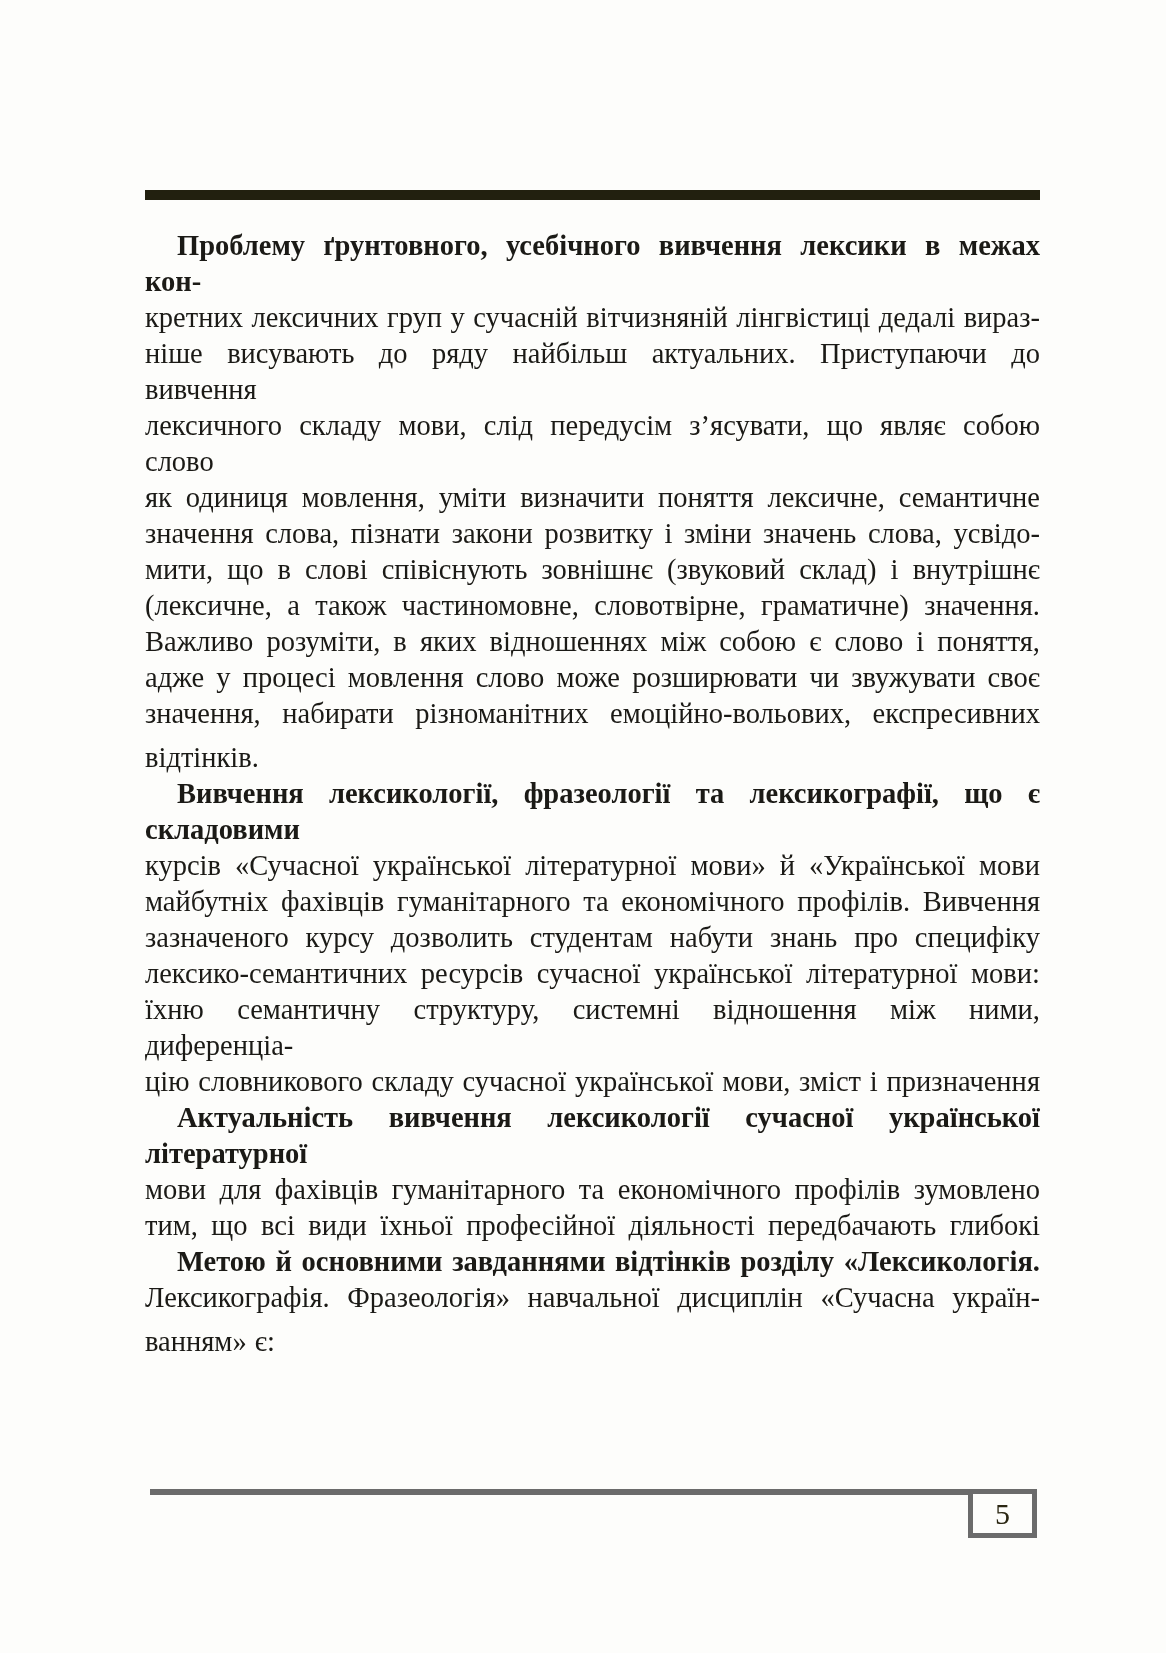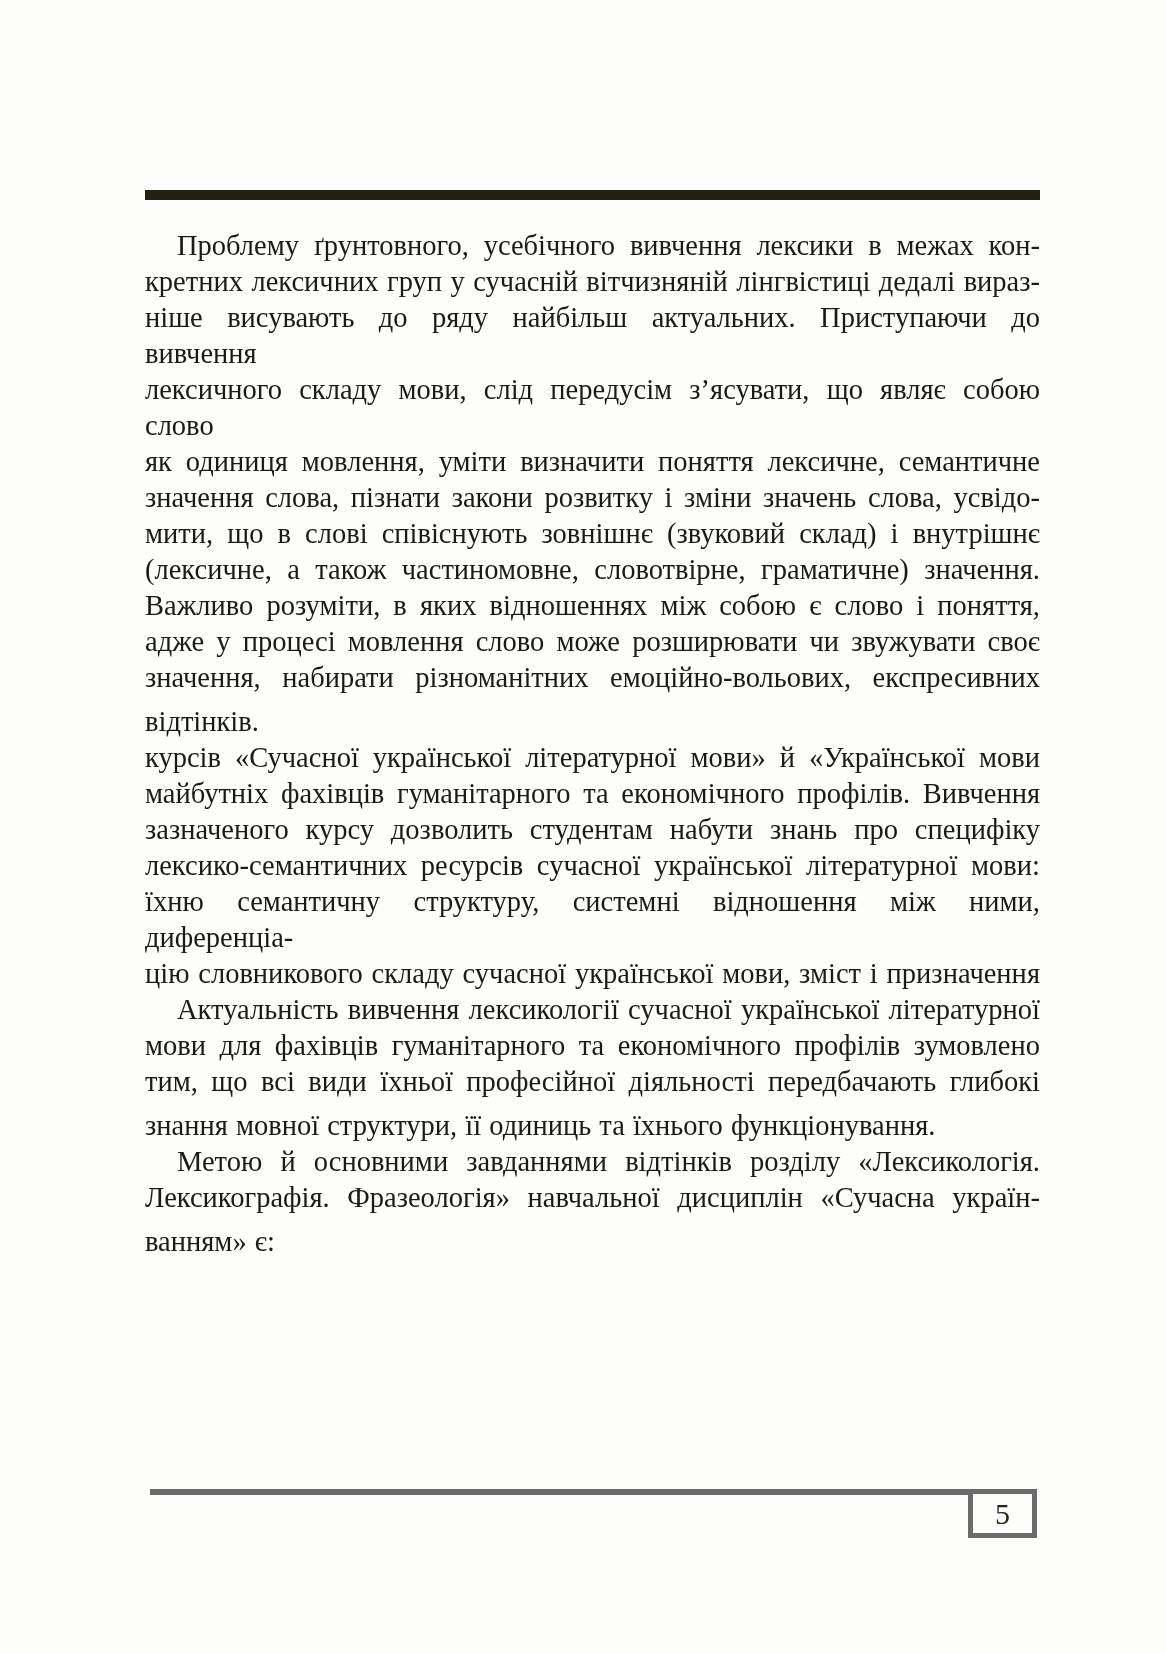--- a/index.html
+++ b/index.html
@@ -40,20 +40,21 @@
     text-align:justify;
     text-align-last:justify;
     word-spacing:1px;
   }
   .line.last{
     text-align-last:left;
     margin-top:8px;
   }
   .line.indent{
     text-indent:32px;
+    font-weight:bold;
   }
   .bottom-rule{
     position:absolute;
     left:150px;top:1489px;
     width:818px;height:6px;
     background:#6b6b6b;
   }
   .page-box{
     position:absolute;
     left:968px;top:1489px;
@@ -83,30 +84,30 @@
         <div class="line">ніше висувають до ряду найбільш актуальних. Приступаючи до вивчення</div>
         <div class="line">лексичного складу мови, слід передусім з’ясувати, що являє собою слово</div>
         <div class="line">як одиниця мовлення, уміти визначити поняття лексичне, семантичне</div>
         <div class="line">значення слова, пізнати закони розвитку і зміни значень слова, усвідо-</div>
         <div class="line">мити, що в слові співіснують зовнішнє (звуковий склад) і внутрішнє</div>
         <div class="line">(лексичне, а також частиномовне, словотвірне, граматичне) значення.</div>
         <div class="line">Важливо розуміти, в яких відношеннях між собою є слово і поняття,</div>
         <div class="line">адже у процесі мовлення слово може розширювати чи звужувати своє</div>
         <div class="line">значення, набирати різноманітних емоційно-вольових, експресивних</div>
         <div class="line last">відтінків.</div>
+        <div class="line indent">Вивчення лексикології, фразеології та лексикографії, що є складовими</div>
         <div class="line">курсів «Сучасної української літературної мови» й «Української мови</div>
         <div class="line">майбутніх фахівців гуманітарного та економічного профілів. Вивчення</div>
         <div class="line">зазначеного курсу дозволить студентам набути знань про специфіку</div>
         <div class="line">лексико-семантичних ресурсів сучасної української літературної мови:</div>
         <div class="line">їхню семантичну структуру, системні відношення між ними, диференціа-</div>
         <div class="line">цію словникового складу сучасної української мови, зміст і призначення</div>
         <div class="line indent">Актуальність вивчення лексикології сучасної української літературної</div>
         <div class="line">мови для фахівців гуманітарного та економічного профілів зумовлено</div>
         <div class="line">тим, що всі види їхньої професійної діяльності передбачають глибокі</div>
-        <div class="line last">знання мовної структури, її одиниць та їхнього функціонування.</div>
         <div class="line indent">Метою й основними завданнями відтінків розділу «Лексикологія.</div>
         <div class="line">Лексикографія. Фразеологія» навчальної дисциплін «Сучасна україн-</div>
         <div class="line last">ванням» є:</div>
       </div>
   </div>
 
   <div class="bottom-rule"></div>
 
   <div class="page-box">
     <span class="page-number">5</span>

